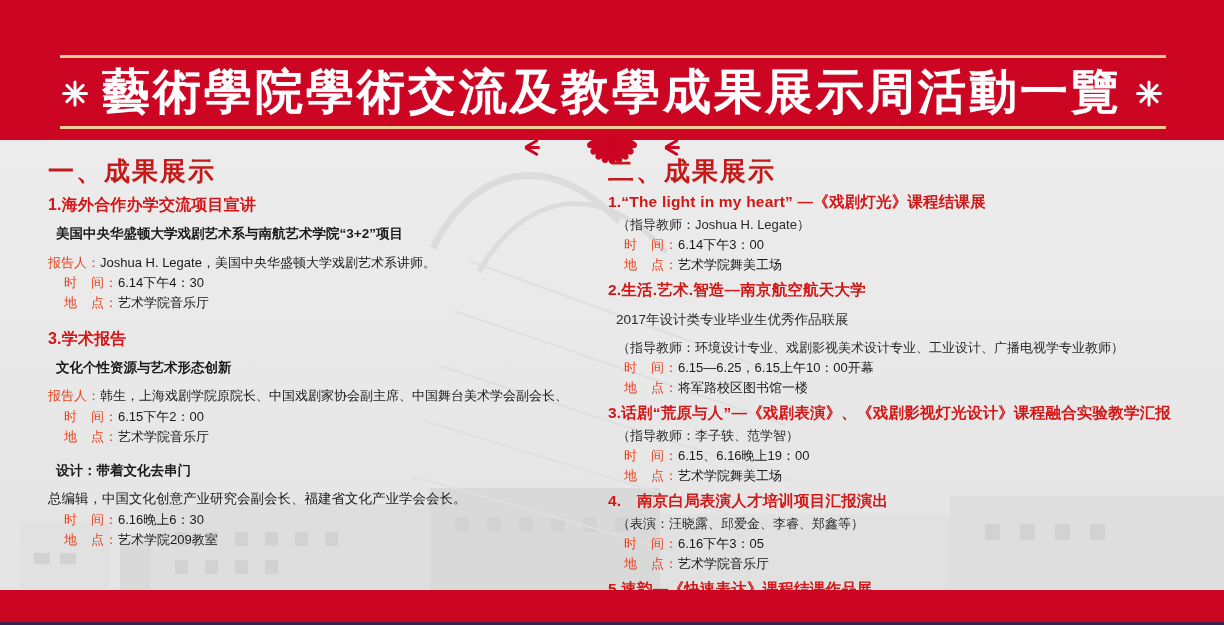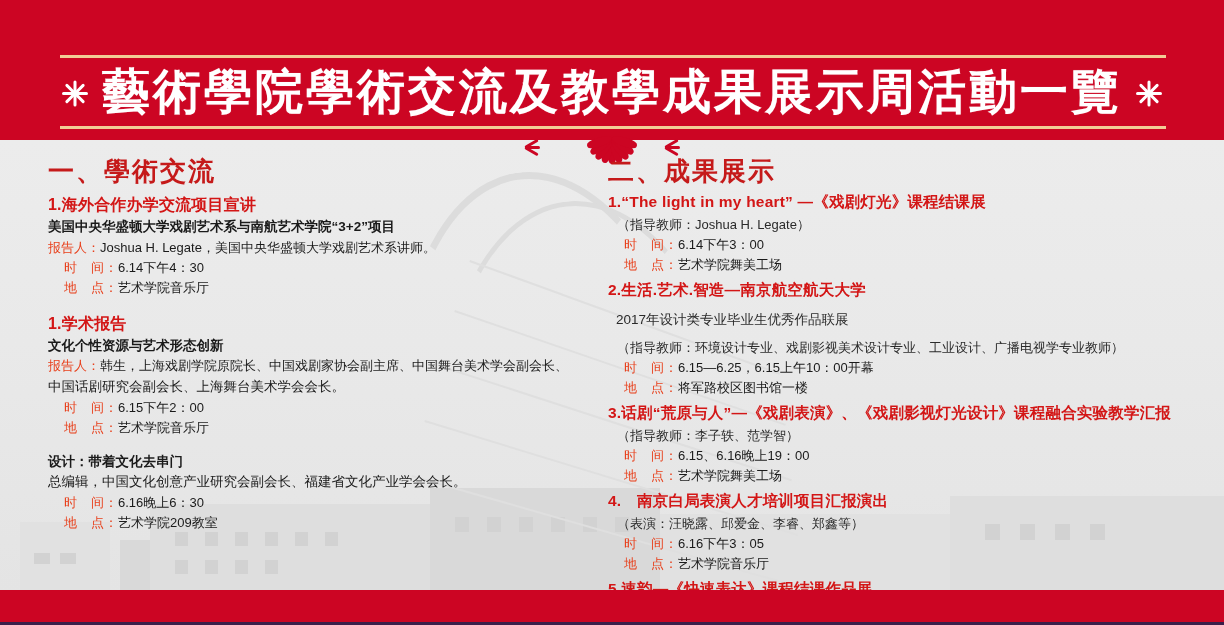--- a/index.html
+++ b/index.html
@@ -61,21 +61,21 @@
   .sect-head{
     color:#c51a1a;font-weight:bold;font-size:26px;letter-spacing:2px;
     font-family:"DejaVu Serif","Liberation Serif",serif;
     margin:0 0 6px 0;line-height:1.2;
   }
   .item{margin-bottom:10px;}
   .item-title{
     color:#d31616;font-weight:bold;font-size:16px;line-height:1.45;
     letter-spacing:.2px;margin:0 0 1px 0;
   }
-  .sub-strong{color:#1a1a1a;font-weight:bold;font-size:13.5px;line-height:1.5;margin:0;}
+  .sub-strong{color:#1a1a1a;font-weight:bold;font-size:13.5px;line-height:1.5;margin:8px;}
   .sub-normal{color:#2a2a2a;font-weight:normal;font-size:13.5px;line-height:1.5;margin:8px;}
   .note{color:#2a2a2a;font-size:13px;line-height:1.55;margin:0;padding-left:9px;}
   .kv{font-size:13px;line-height:1.55;margin:0;color:#1a1a1a;white-space:normal;}
   .kv .k{color:#e8401c;}
   .kv .k.sp{letter-spacing:.5px;margin-left:16px;}
   .kv .v{color:#1a1a1a;}
   .cont{color:#1a1a1a;font-size:13.5px;line-height:1.55;margin:0;}
   .item.r .item-title{font-size:15.5px;}
   .item.r .note,.item.r .kv{font-size:13px;}
   #col-right .item{margin-bottom:4px;}
@@ -174,43 +174,42 @@
     <span class="side" style="right:18px;">
       <b style="transform:rotate(-30deg)"></b>
         <b style="transform:rotate(0deg)"></b>
         <b style="transform:rotate(30deg)"></b>
     </span>
   </div>
 
   <div id="cols">
 
     <div class="col" id="col-left">
-      <div class="sect-head">一、學術交流</div>
+      <div class="sect-head">一、成果展示</div>
 
       <div class="item">
         <div class="item-title">1.海外合作办学交流项目宣讲</div>
         <div class="sub-strong">美国中央华盛顿大学戏剧艺术系与南航艺术学院“3+2”项目</div>
         <div class="kv">
           <span class="k">报告人：</span><span class="v">Joshua H. Legate，美国中央华盛顿大学戏剧艺术系讲师。</span>
         </div>
         <div class="kv">
           <span class="k sp">时　间：</span><span class="v">6.14下午4：30</span>
         </div>
         <div class="kv">
           <span class="k sp">地　点：</span><span class="v">艺术学院音乐厅</span>
         </div>
       </div>
 
       <div class="item">
-        <div class="item-title">1.学术报告</div>
+        <div class="item-title">3.学术报告</div>
         <div class="sub-strong">文化个性资源与艺术形态创新</div>
         <div class="kv">
           <span class="k">报告人：</span><span class="v">韩生，上海戏剧学院原院长、中国戏剧家协会副主席、中国舞台美术学会副会长、</span>
         </div>
-        <div class="cont">中国话剧研究会副会长、上海舞台美术学会会长。</div>
         <div class="kv">
           <span class="k sp">时　间：</span><span class="v">6.15下午2：00</span>
         </div>
         <div class="kv">
           <span class="k sp">地　点：</span><span class="v">艺术学院音乐厅</span>
         </div>
       </div>
 
       <div class="item">
         <div class="sub-strong">设计：带着文化去串门</div>

